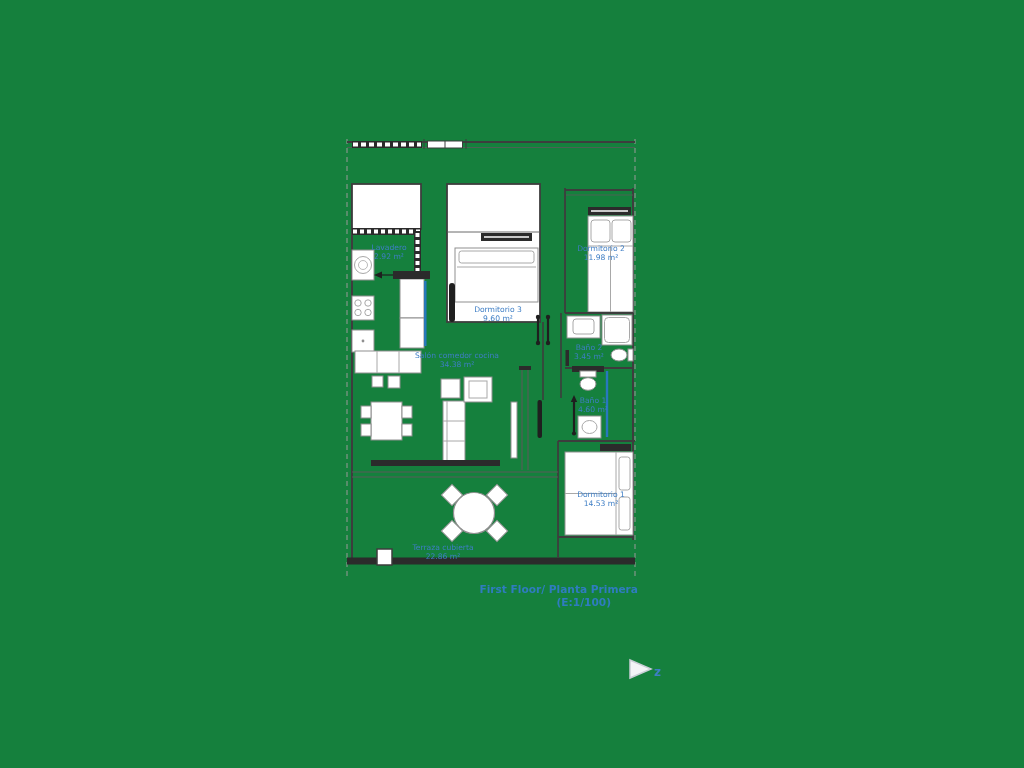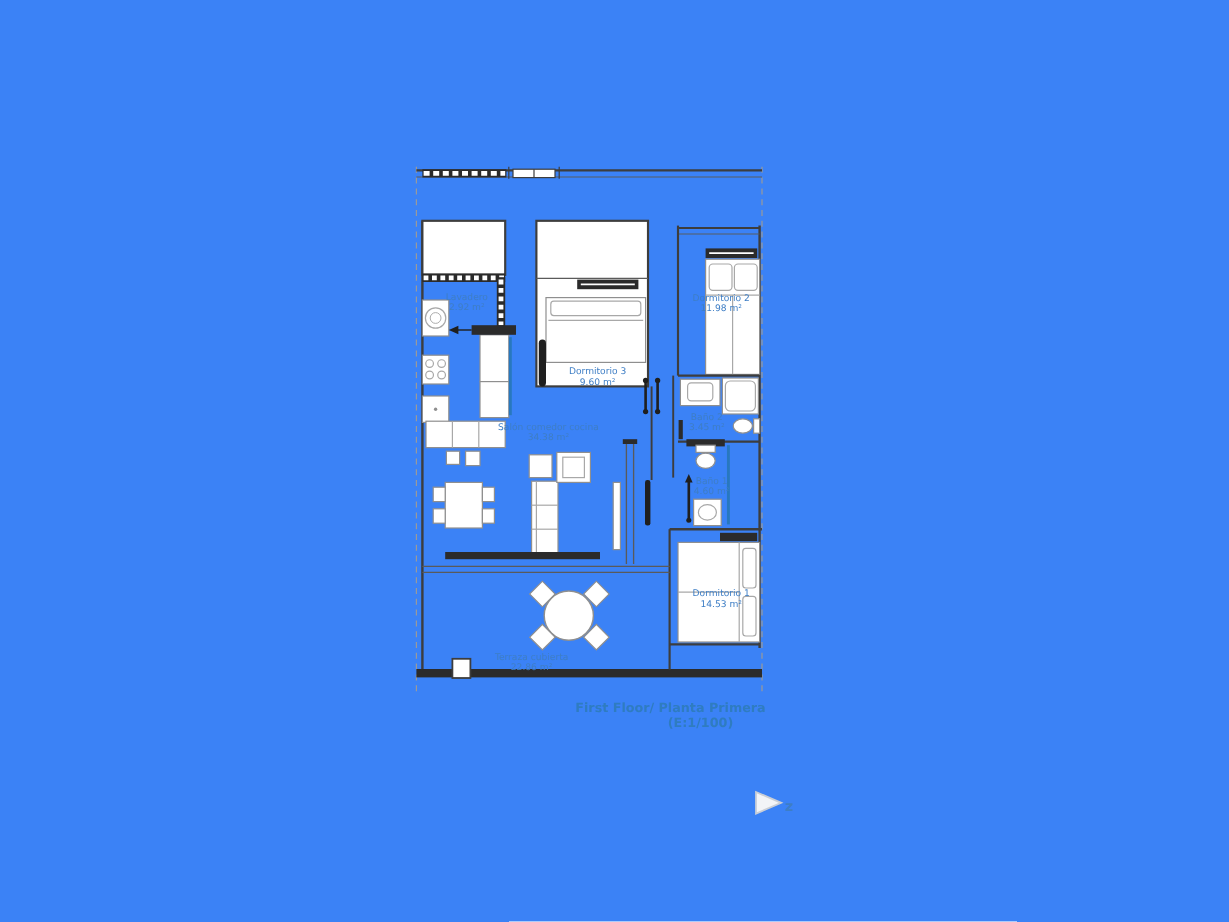--- a/index.html
+++ b/index.html
@@ -1,16 +1,16 @@
 <!DOCTYPE html>
 <html><head>
 <meta charset="utf-8">
 <style>
   html,body{margin:0;padding:0;background:#ffffff;width:1024px;height:768px;overflow:hidden;}
-  .stage{position:relative;width:1024px;height:768px;background:#3b82f6;font-family:"DejaVu Sans",sans-serif;}
+  .stage{position:relative;width:1024px;height:768px;background:#15803d;font-family:"DejaVu Sans",sans-serif;}
   svg{position:absolute;left:0;top:0;}
   .wall{stroke:#3d3d3d;fill:none;}
   .wall-thin{stroke:#5a5a5a;fill:none;}
   .furn{stroke:#8f8f8f;fill:#ffffff;}
   .furnl{stroke:#a8a8a8;fill:none;}
   .dark{fill:#2b2b2b;stroke:none;}
   .roomtext{fill:#3e7ec5;font-size:7.6px;text-anchor:middle;}
   .titletext{fill:#2f7cc0;font-size:10.6px;font-weight:bold;text-anchor:end;}
   .wmz{fill:#3e7ec5;font-size:12px;font-weight:bold;}
 </style>

